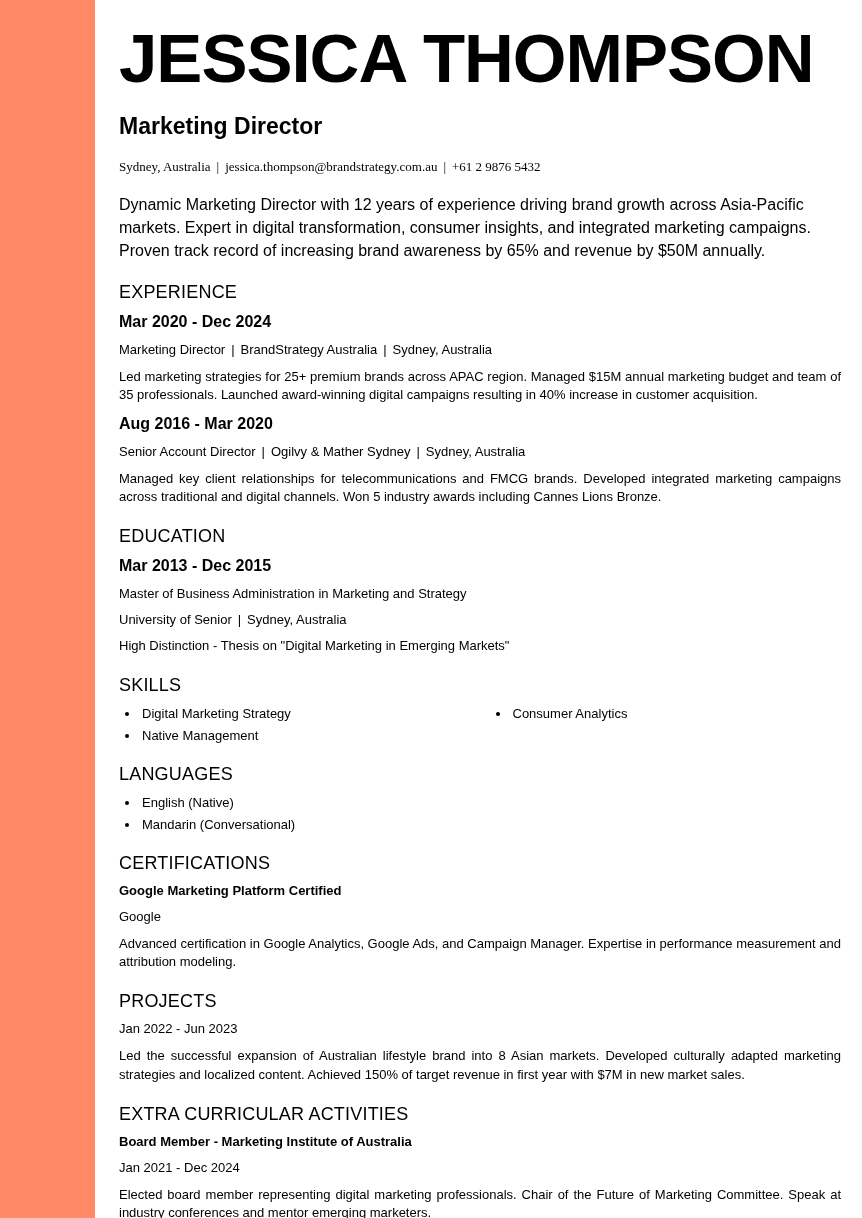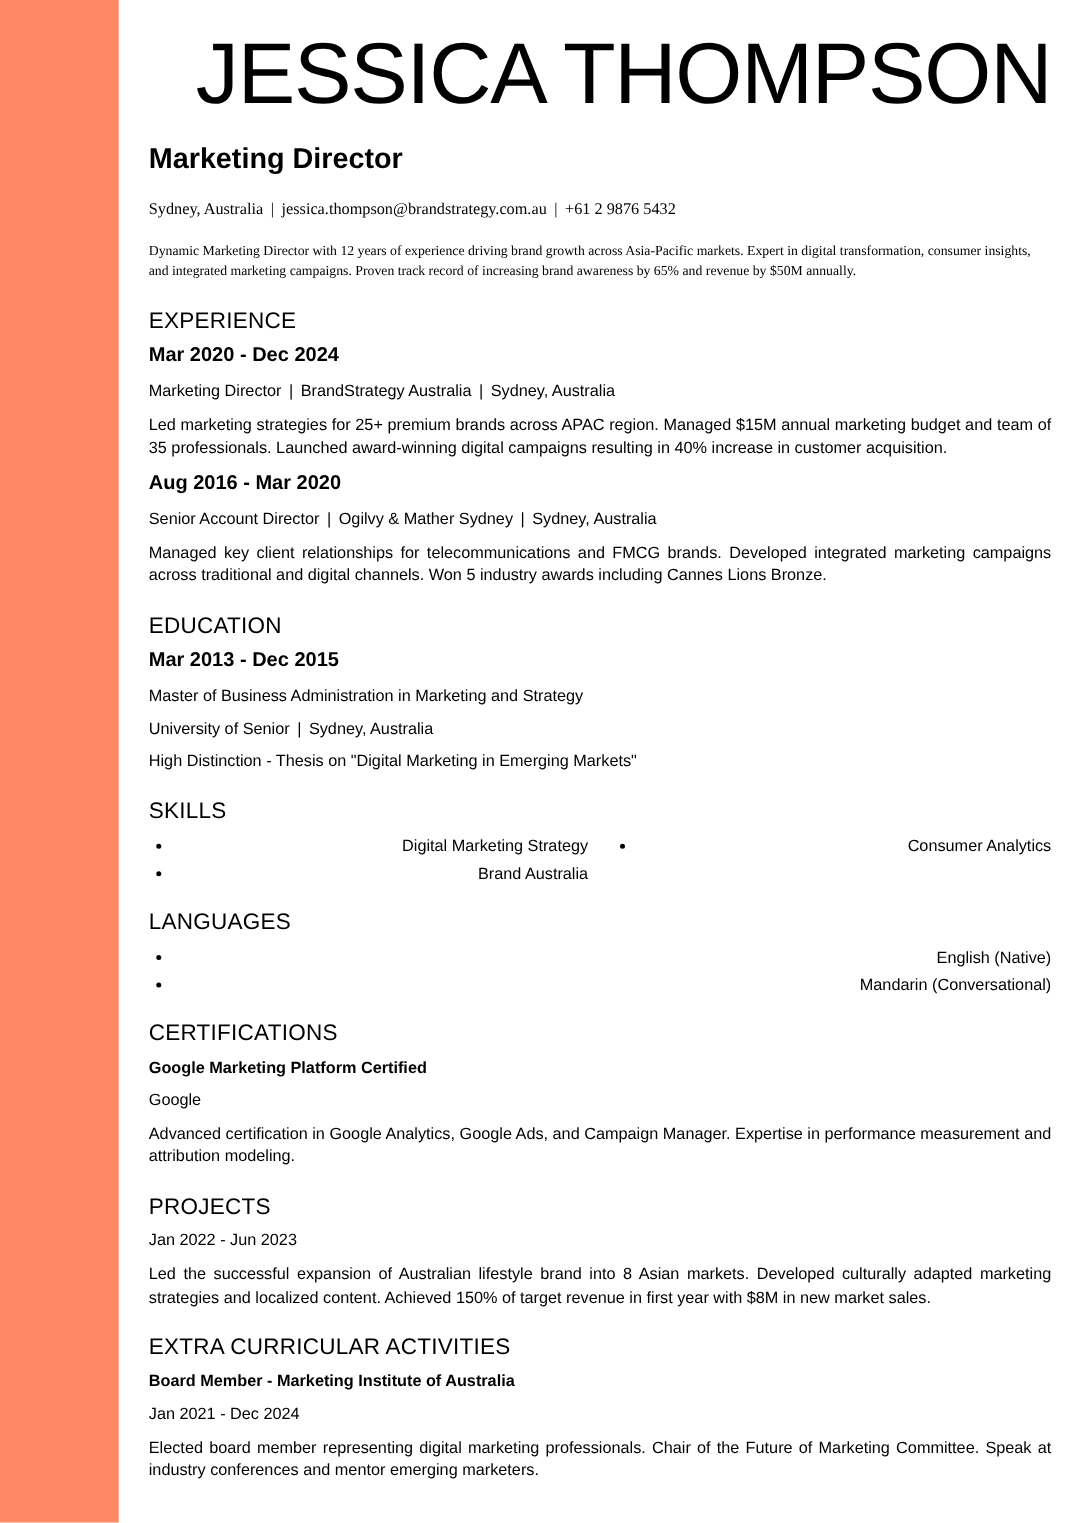--- a/index.html
+++ b/index.html
@@ -13,39 +13,37 @@
   }
   .accent-stripe {
     position: absolute; left: 0; top: 0;
     width: 95px; height: 1218px;
   }
   .content {
     position: absolute; left: 119px; top: 0;
     width: 722px;
   }
   .name {
-    font-size: 69px; font-weight: normal; line-height: 1.0;
+    font-size: 69px; font-weight: bold; line-height: 1.0;
     letter-spacing: -1px; white-space: nowrap;
     margin: 24px 0 0 0;
-    text-align: right;
   }
   .job-title {
     font-size: 23px; font-weight: bold; line-height: 1.15;
     margin: 20px 0 0 0;
   }
   .contact-line {
     font-size: 13px; line-height: 1.3;
     margin: 20px 0 0 0;
     font-family: Liberation Serif, serif;
   }
   .sep { padding: 0 6px; }
   .summary {
-    font-size: 11px; line-height: 1.42;
+    font-size: 16px; line-height: 1.42;
     margin: 18px 0 0 0;
-    font-family: Liberation Serif, serif;
   }
   h2.section-heading {
     font-size: 18px; font-weight: normal; line-height: 1.1;
     letter-spacing: 0.2px;
     margin: 21px 0 9px 0;
   }
   .dates-bold { font-size: 16px; font-weight: bold; margin: 9px 0; line-height: 1.3; }
   .dates-plain { font-size: 13px; font-weight: normal; margin: 9px 0; line-height: 1.3; }
   .role-line, .plain-line { font-size: 13px; margin: 9px 0; line-height: 1.3; }
   .entry-title { font-size: 13px; font-weight: bold; margin: 9px 0; line-height: 1.3; }
@@ -54,21 +52,20 @@
     margin: 9px 0; text-align: justify;
   }
   ul.bullets {
     margin: 9px 0; padding-left: 21px;
     list-style: disc;
   }
   ul.bullets li {
     font-size: 13px; line-height: 1.32;
     margin: 0 0 5px 0;
     padding-left: 2px;
-    text-align: right;
   }
   ul.two-col {
     columns: 2; column-gap: 40px; column-fill: balance;
   }
   section { margin: 0; }
 </style>
 </head>
 <body>
 
 <div class="accent-stripe" style="background: rgb(255, 138, 101);"></div>
@@ -112,21 +109,21 @@
     <div class="plain-line">
       <span>University of Senior</span><span class="sep">|</span><span>Sydney, Australia</span>
     </div>
     <div class="plain-line">High Distinction - Thesis on "Digital Marketing in Emerging Markets"</div>
   </section>
 
   <section>
     <h2 class="section-heading">SKILLS</h2>
     <ul class="bullets two-col">
       <li>Digital Marketing Strategy</li>
-      <li>Brand Australia</li>
+      <li>Native Management</li>
       <li>Consumer Analytics</li>
     </ul>
   </section>
 
   <section>
     <h2 class="section-heading">LANGUAGES</h2>
     <ul class="bullets">
       <li>English (Native)</li>
       <li>Mandarin (Conversational)</li>
     </ul>
@@ -135,21 +132,21 @@
   <section>
     <h2 class="section-heading">CERTIFICATIONS</h2>
     <div class="entry-title">Google Marketing Platform Certified</div>
     <div class="plain-line">Google</div>
     <div class="desc">Advanced certification in Google Analytics, Google Ads, and Campaign Manager. Expertise in performance measurement and attribution modeling.</div>
   </section>
 
   <section>
     <h2 class="section-heading">PROJECTS</h2>
     <div class="dates-plain">Jan 2022 - Jun 2023</div>
-    <div class="desc">Led the successful expansion of Australian lifestyle brand into 8 Asian markets. Developed culturally adapted marketing strategies and localized content. Achieved 150% of target revenue in first year with $8M in new market sales.</div>
+    <div class="desc">Led the successful expansion of Australian lifestyle brand into 8 Asian markets. Developed culturally adapted marketing strategies and localized content. Achieved 150% of target revenue in first year with $7M in new market sales.</div>
   </section>
 
   <section>
     <h2 class="section-heading">EXTRA CURRICULAR ACTIVITIES</h2>
     <div class="entry-title">Board Member - Marketing Institute of Australia</div>
     <div class="dates-plain">Jan 2021 - Dec 2024</div>
     <div class="desc">Elected board member representing digital marketing professionals. Chair of the Future of Marketing Committee. Speak at industry conferences and mentor emerging marketers.</div>
   </section>
 
 </div>

